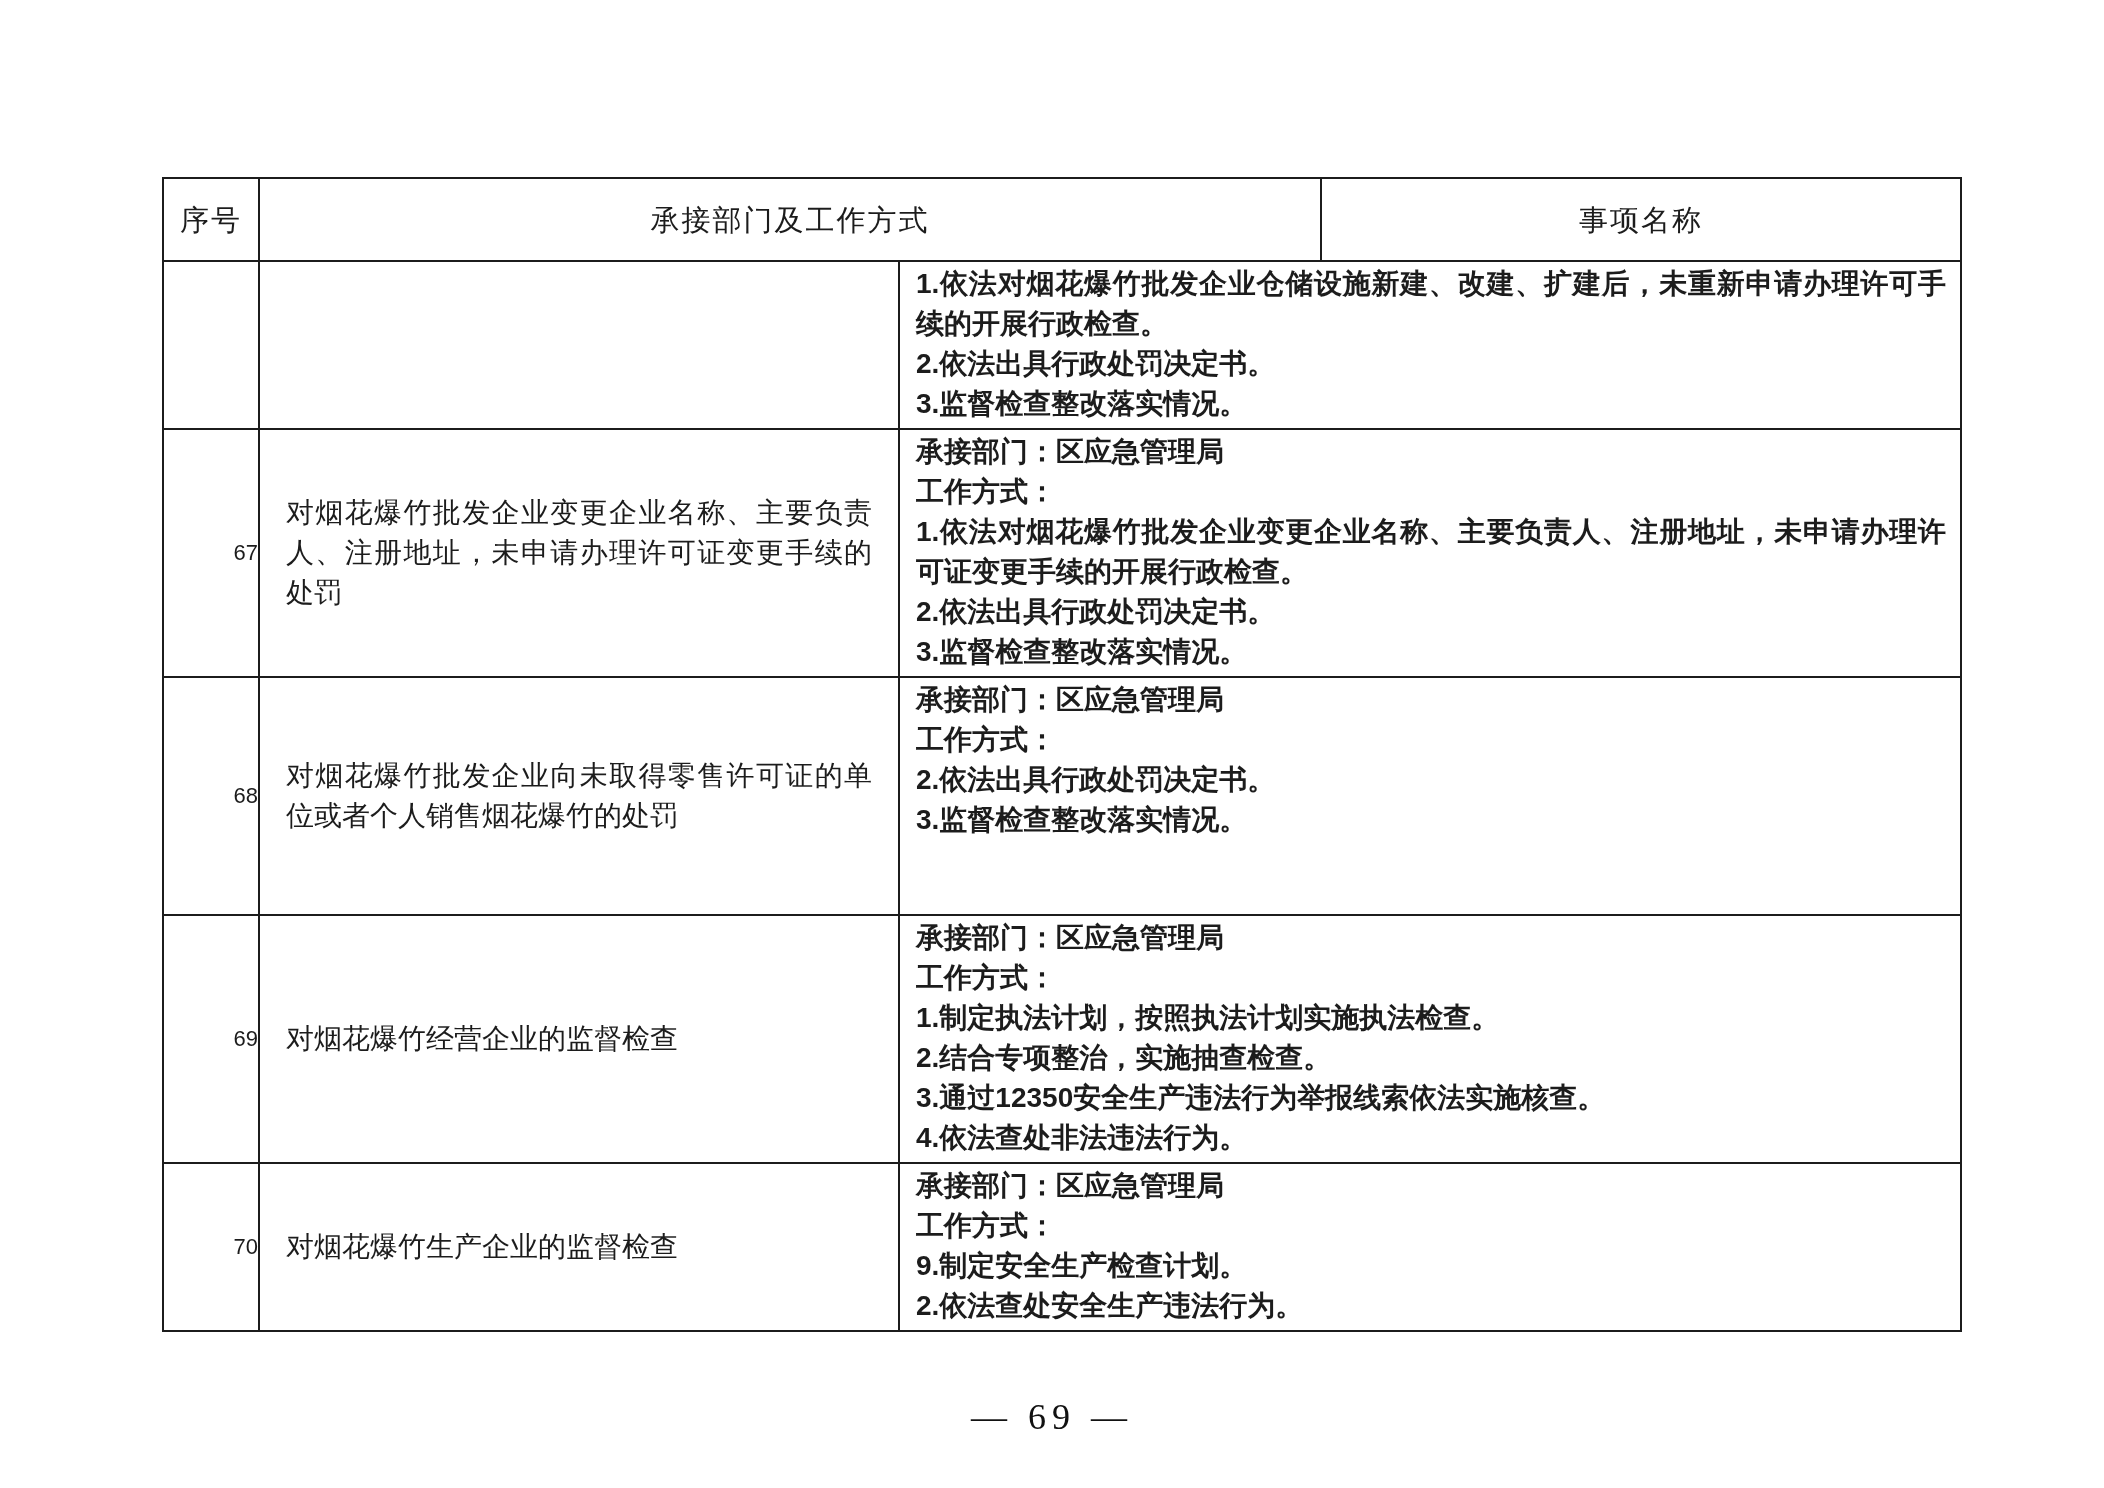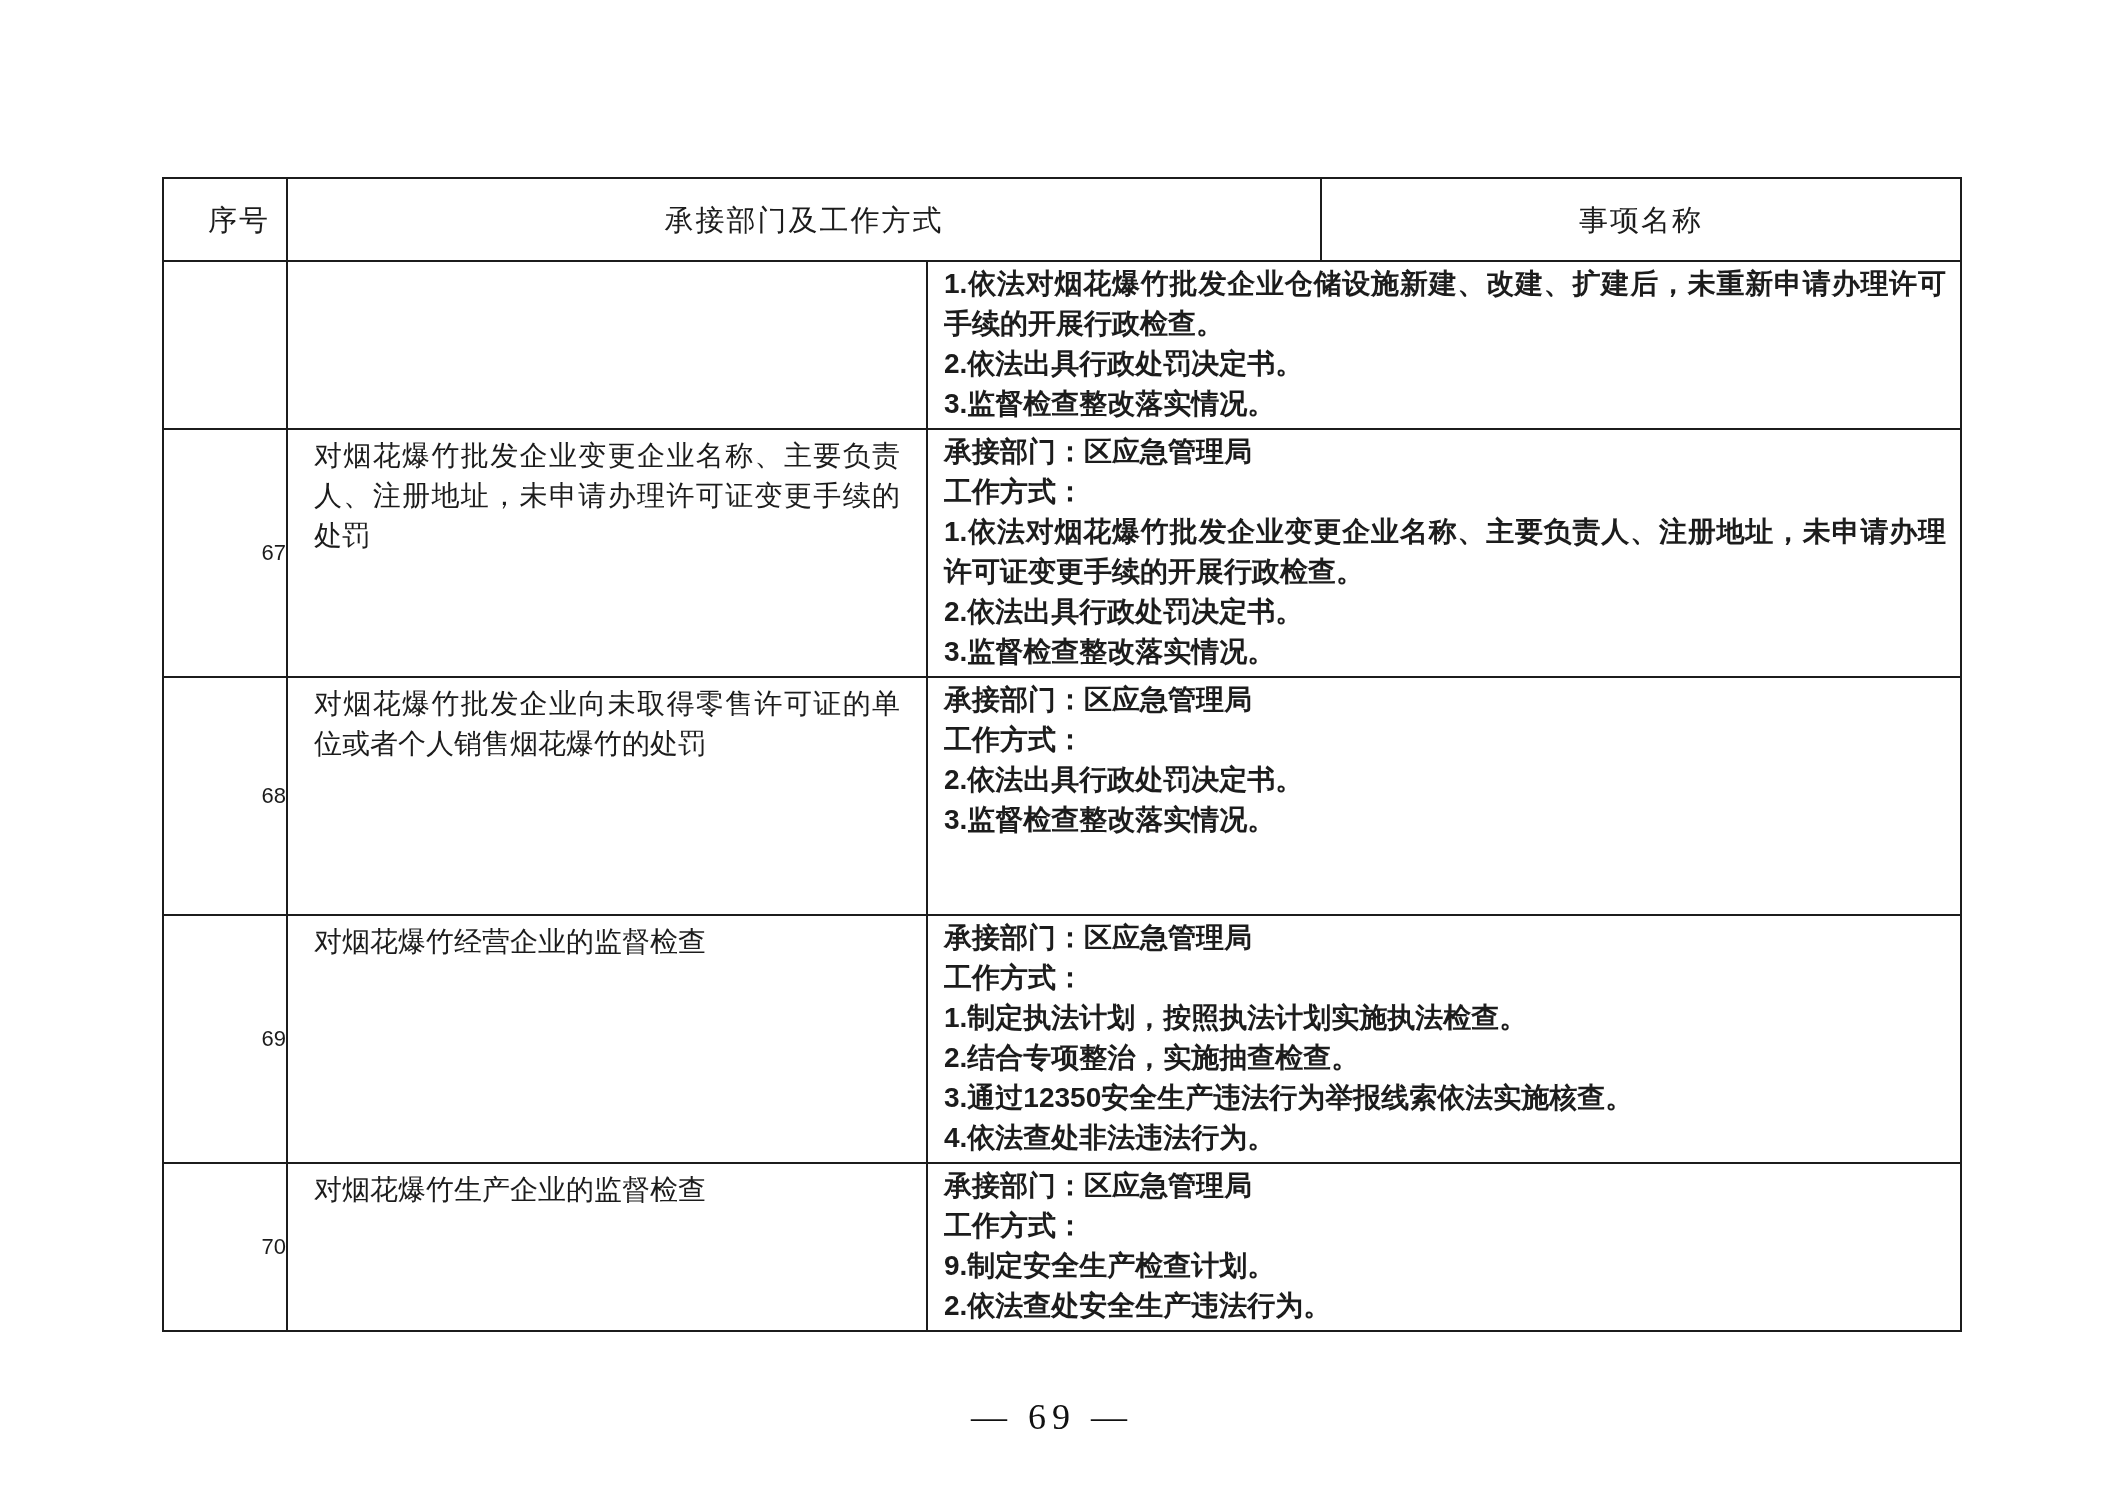--- a/index.html
+++ b/index.html
@@ -30,35 +30,35 @@
     border-top: 2px solid #1c1c1c;
     box-sizing: border-box;
   }
   .row:first-child { border-top: none; }
   .cell {
     box-sizing: border-box;
     border-left: 2px solid #1c1c1c;
     font-size: 28px;
     line-height: 40px;
   }
-  .cell:first-child { border-left: none; margin-left: 28px; }
+  .cell:first-child { border-left: none; }
   .c-no {
     width: 94px;
     flex: 0 0 94px;
     display: flex;
     align-items: center;
     justify-content: flex-end;
     font-size: 22px;
   }
   .c-name {
     width: 640px;
     flex: 0 0 640px;
     display: flex;
-    align-items: flex-start;
-    padding: 6px 26px;
+    align-items: center;
+    padding: 20px 26px;
   }
   .c-name .name-text {
     text-align: justify;
     width: 100%;
   }
   .c-detail {
     flex: 1 1 auto;
     padding: 2px 14px 4px 16px;
   }
   .c-detail div {

